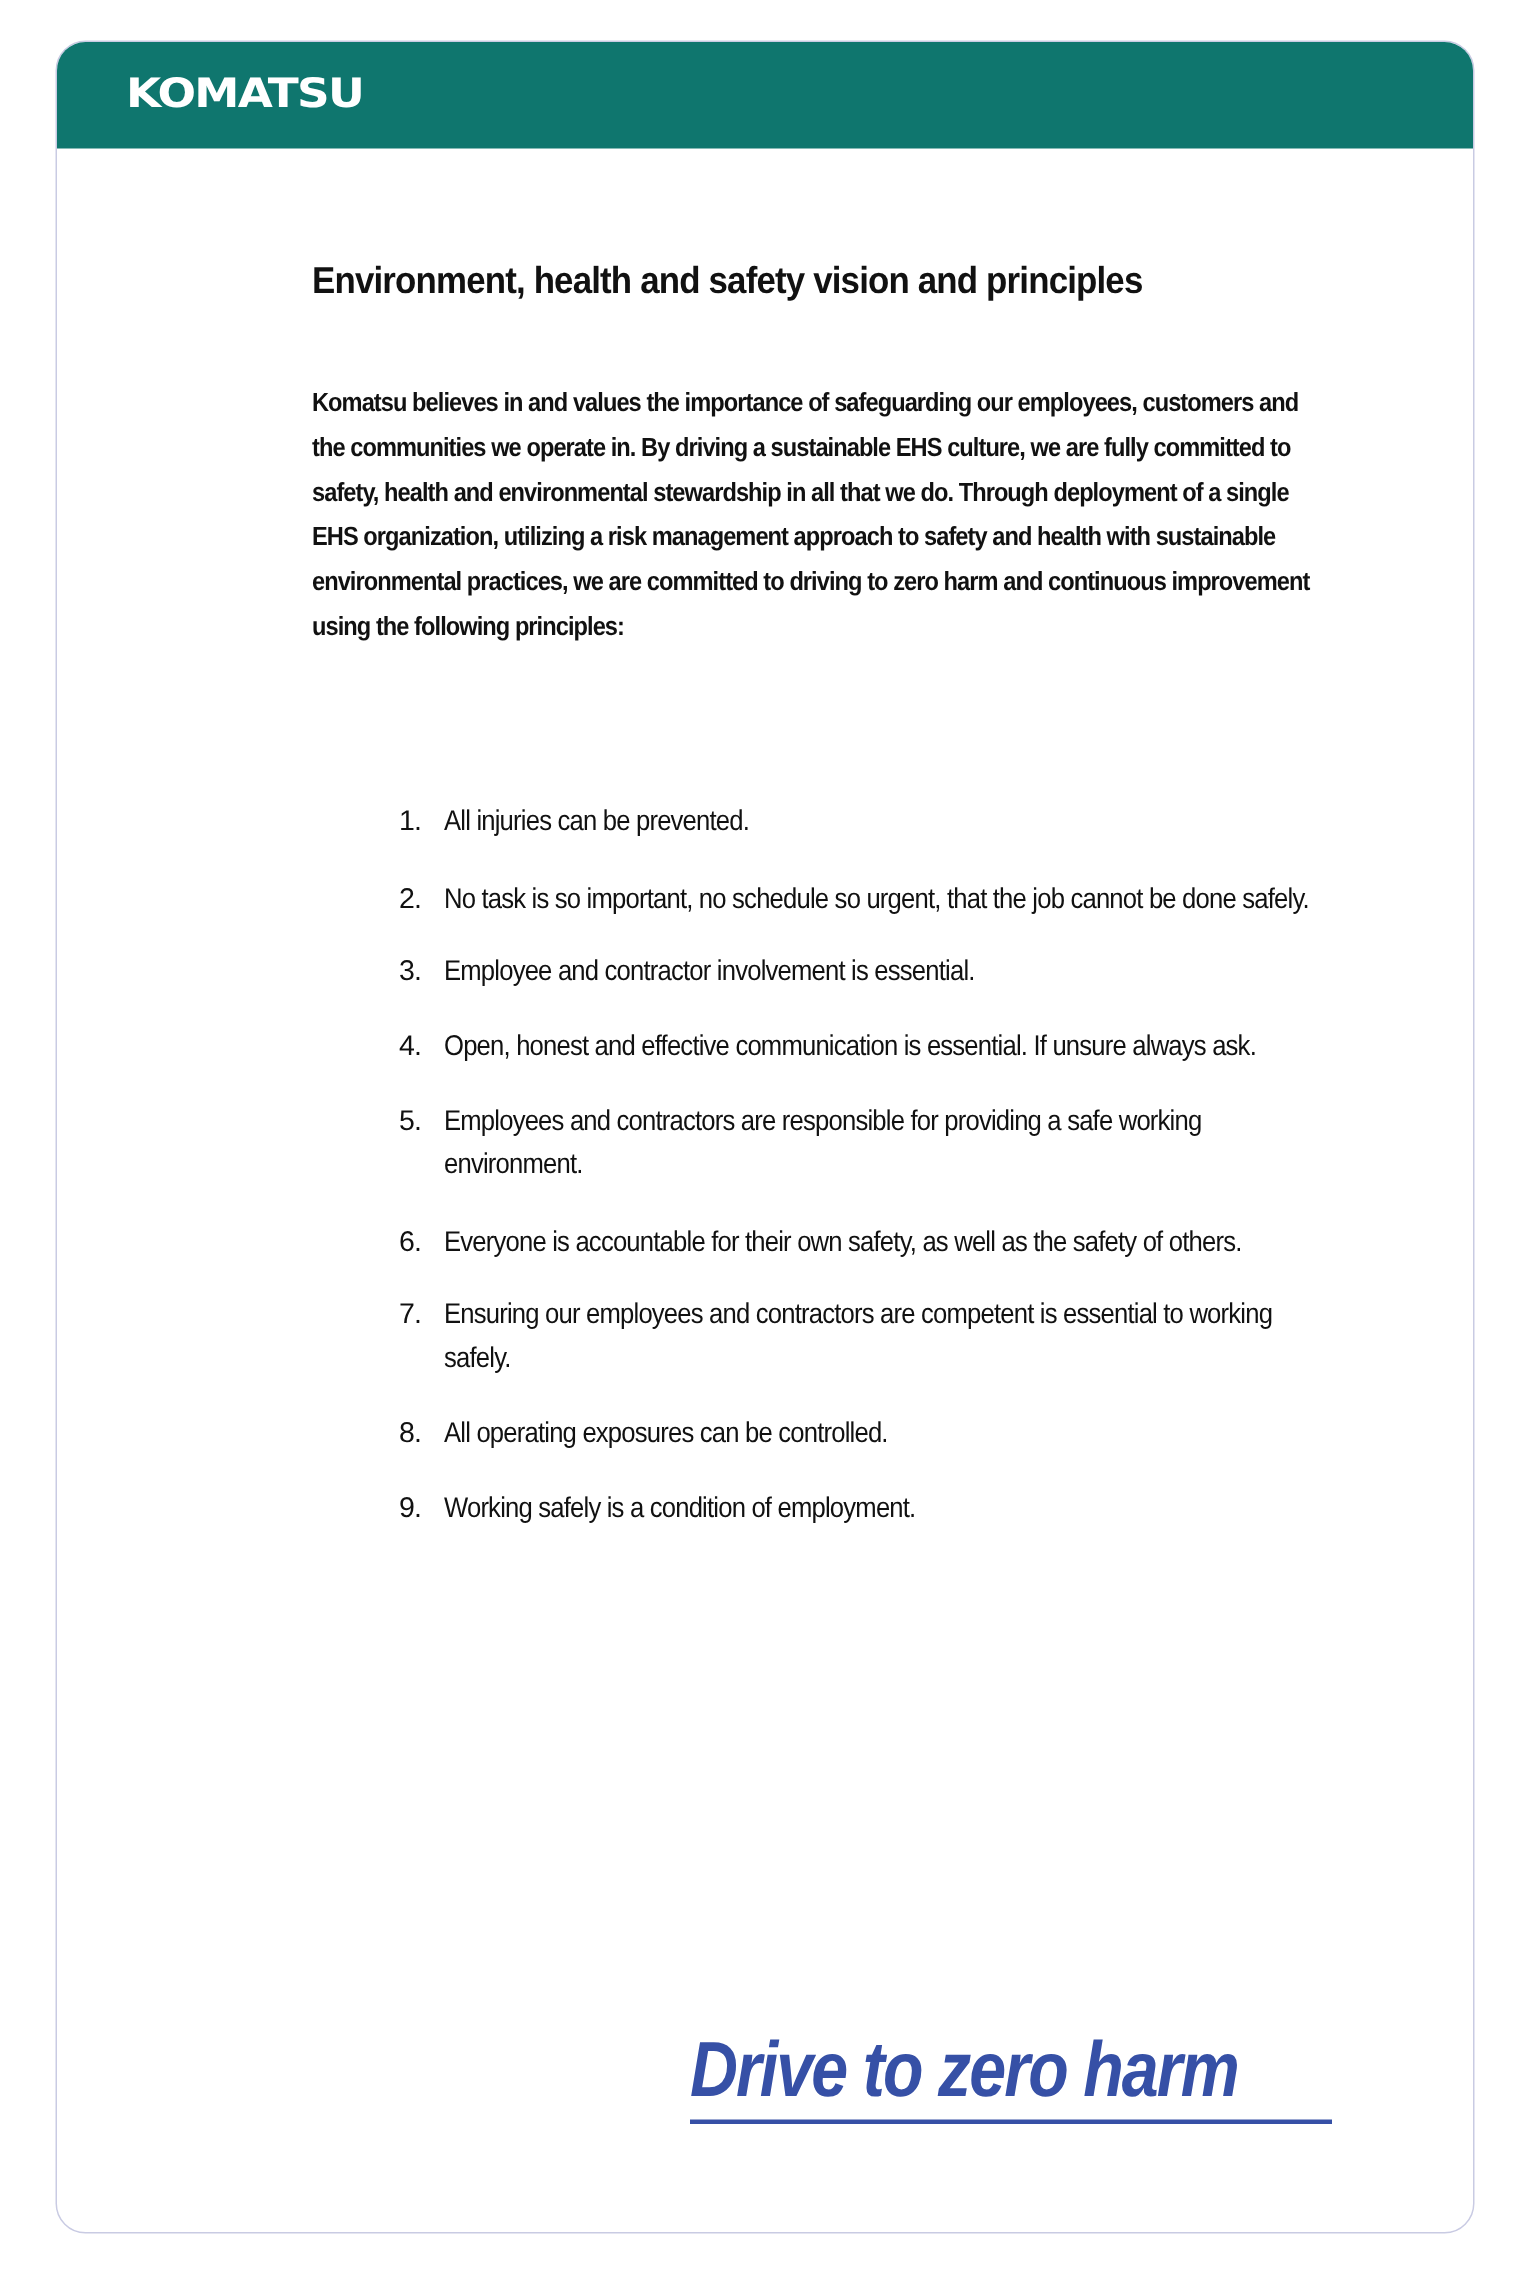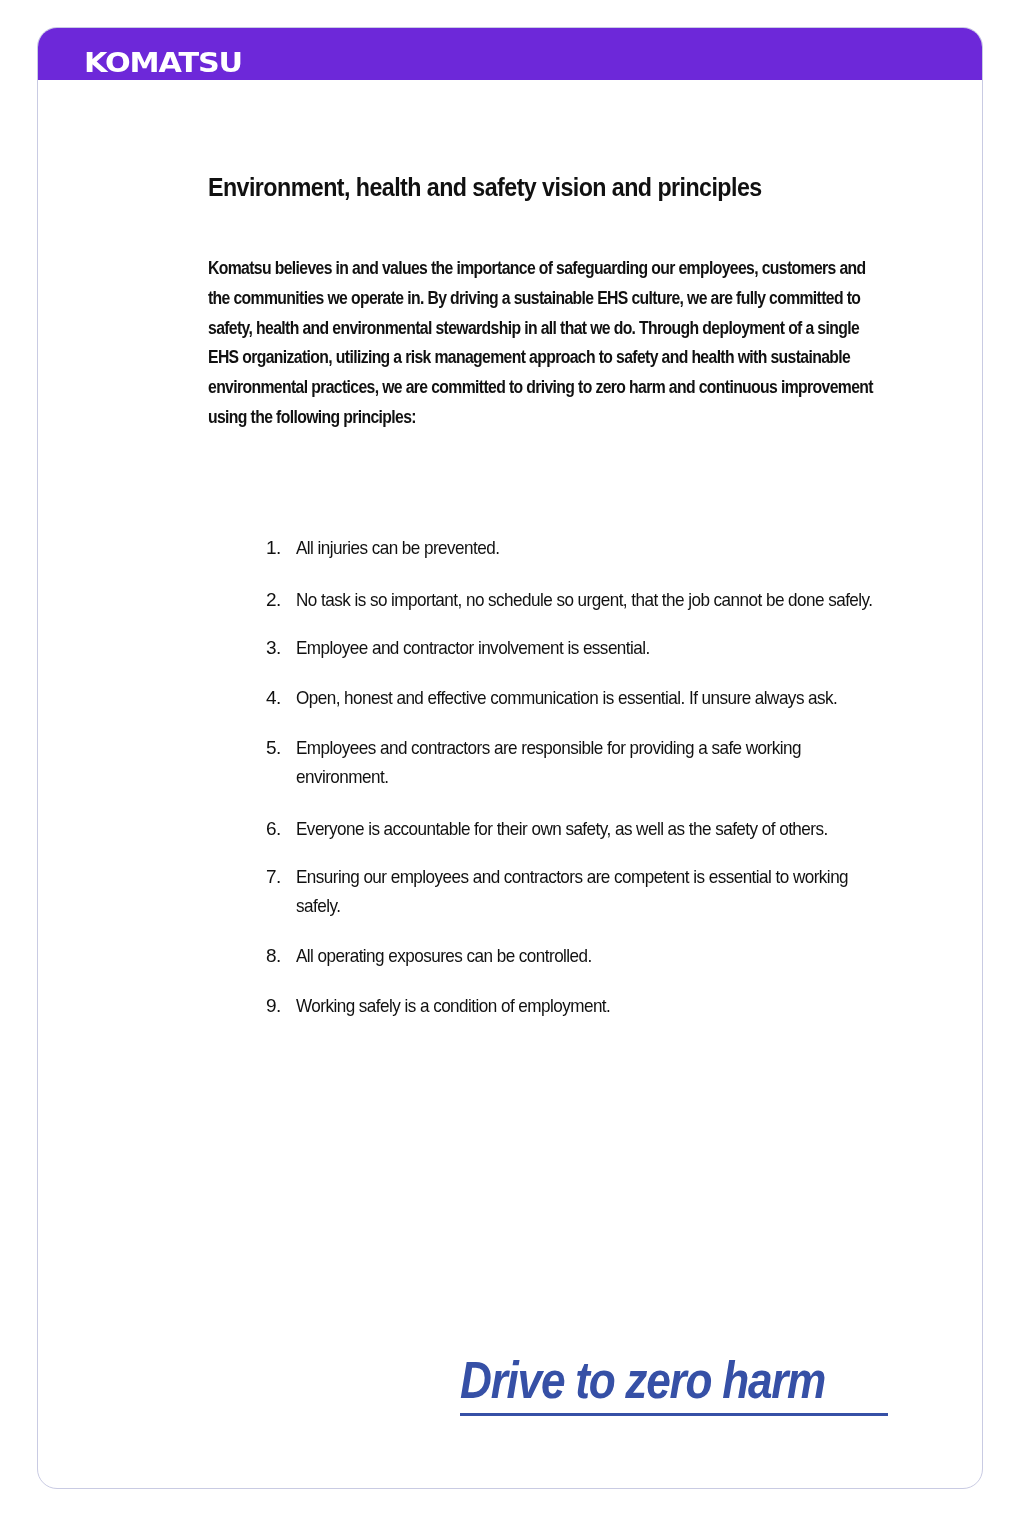--- a/index.html
+++ b/index.html
@@ -2,21 +2,21 @@
 <html><head>
 <meta charset="utf-8">
 <style>
   html, body { margin: 0; padding: 0; background: #ffffff; }
   body { width: 1024px; height: 1521px; position: relative; overflow: hidden; font-family: "Liberation Sans", sans-serif; color: #111; }
   .card {
     position: absolute; left: 37px; top: 27px; width: 946px; height: 1462px;
     border: 1px solid #c9cbe3; border-radius: 20px; box-sizing: border-box; background: #fff; overflow: hidden;
   }
   .header {
-    position: absolute; left: 0; top: 0; right: 0; height: 52px; background: #6d28d9; padding-left: 40px;
+    position: absolute; left: 0; top: 0; right: 0; height: 71px; background: #0f766e; padding-left: 40px;
   }
   .logo {
     position: absolute; left: 46px; top: 20px; color: #fff;
     font-family: "DejaVu Sans", sans-serif; font-weight: bold; font-size: 27px; letter-spacing: -1px;
     transform: scaleX(1.12); transform-origin: left center; line-height: 30px;
   }
   .title {
     position: absolute; left: 170px; top: 145px; font-size: 25px; font-weight: bold;
     letter-spacing: -0.6px; transform: scaleX(0.93); transform-origin: left top; white-space: nowrap; margin: 0;
   }

